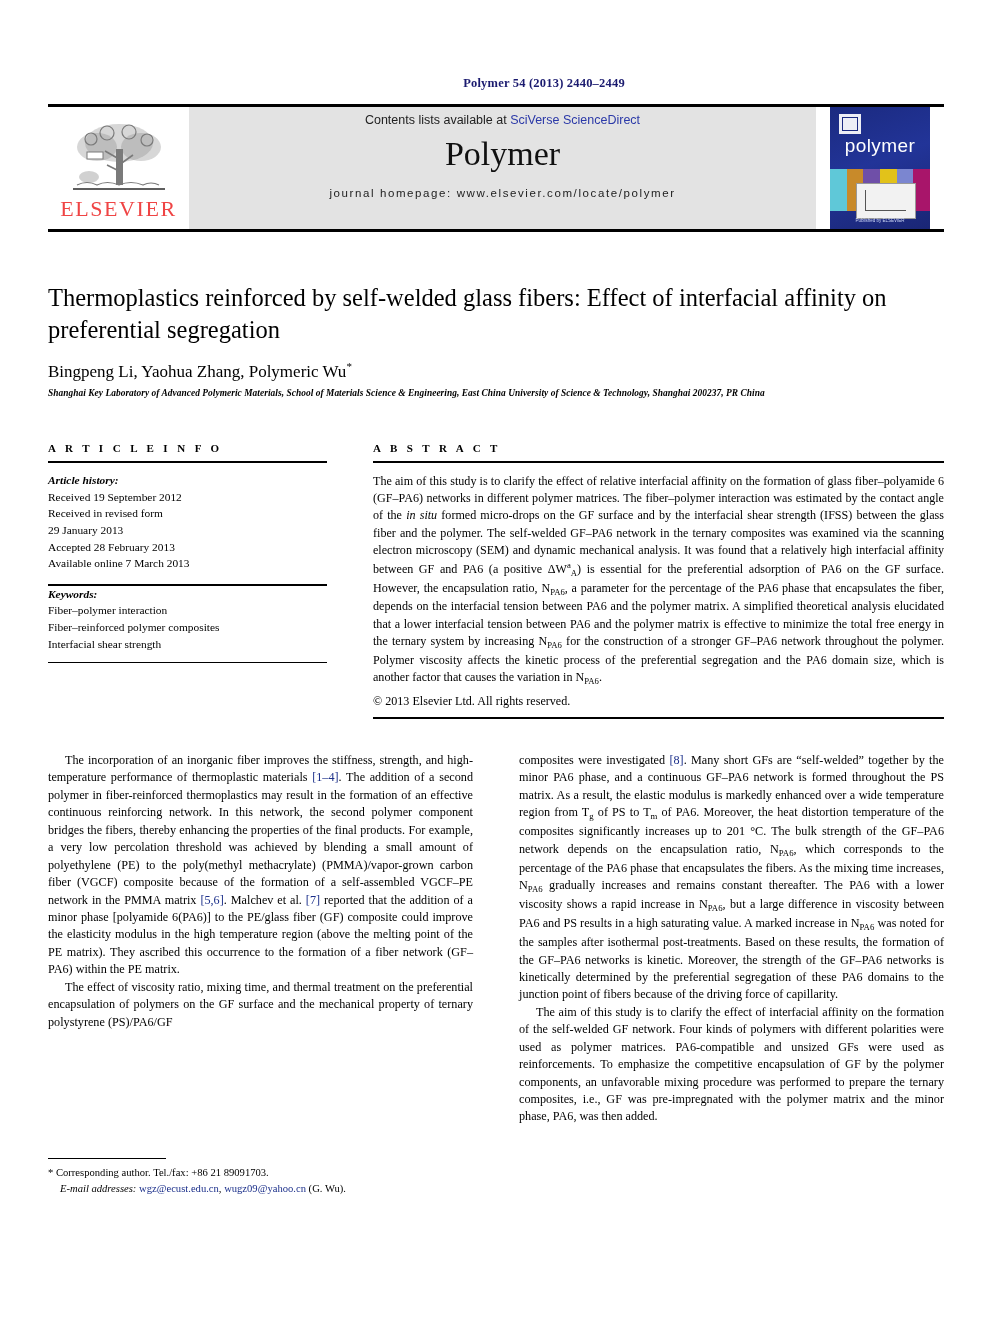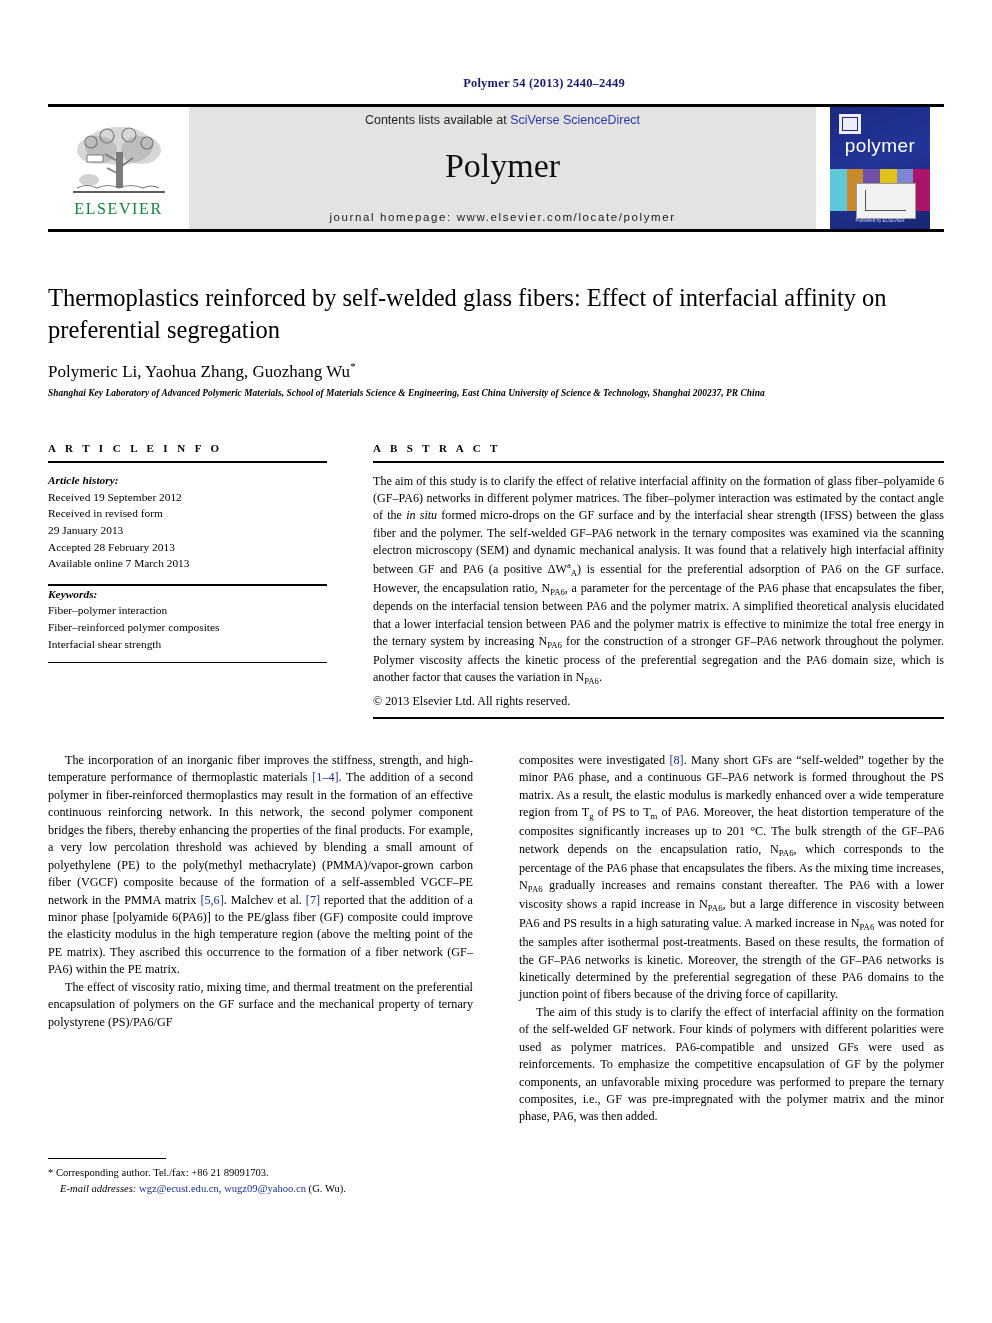--- a/index.html
+++ b/index.html
@@ -36,29 +36,29 @@
     width:141px; flex:0 0 141px;
     background:#fff;
     display:flex; flex-direction:column;
     align-items:center; justify-content:center;
     padding-top:2px;
     box-sizing:border-box;
   }
   .tree-svg { display:block; }
   .elsevier-word {
     font-family:"Liberation Serif", serif;
-    font-size:16px; color:#15803d; letter-spacing:1.6px;
+    font-size:22px; color:#ef4444; letter-spacing:1.6px;
     line-height:1; margin-top:1px;
   }
   .banner {
     flex:1 1 auto;
     background:#e3e3e3;
     display:flex; flex-direction:column;
     align-items:center; justify-content:flex-start;
-    gap:12px;
+    gap:0;
     position:relative;
   }
   .contents-line {
     font-family:"Liberation Sans", sans-serif;
     font-size:12.5px; color:#222; margin-top:6px;
   }
   .contents-line .sd-link { color:#2b39a8; }
   .journal-name {
     font-family:"Liberation Serif", serif;
     font-size:34px; color:#111; margin-top:10px; line-height:1;
@@ -267,21 +267,21 @@
         </div>
         <div class="cover-inset"></div>
         <div class="cover-foot">Published by ELSEVIER</div>
       </div>
     </div>
   </div>
 
   <div class="title-block">
     <h1 class="art-title">Thermoplastics reinforced by self-welded glass fibers: Effect of interfacial affinity on preferential segregation</h1>
     <div class="authors">
-      <span>Polymeric Li, Yaohua Zhang, Guozhang Wu</span><sup>*</sup>
+      <span>Bingpeng Li, Yaohua Zhang, Polymeric Wu</span><sup>*</sup>
     </div>
     <div class="affil">Shanghai Key Laboratory of Advanced Polymeric Materials, School of Materials Science &amp; Engineering, East China University of Science &amp; Technology, Shanghai 200237, PR China</div>
   </div>
 
   <div class="info-area">
     <div class="info-head-row">
       <div class="col-left">
         <div class="sec-head">A R T I C L E    I N F O</div>
         <div class="rule-med"></div>
         <div class="hist">

